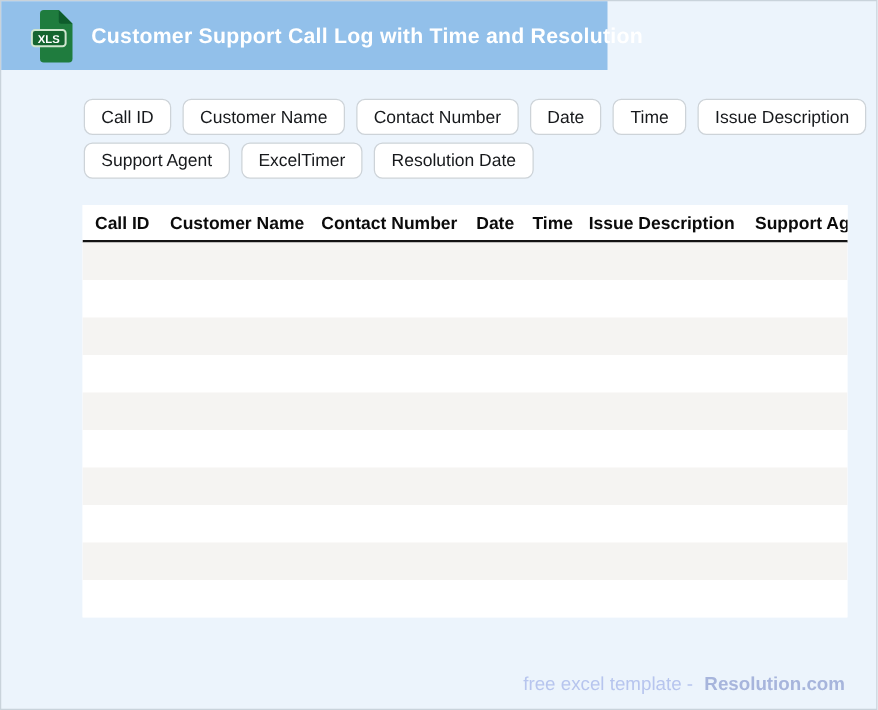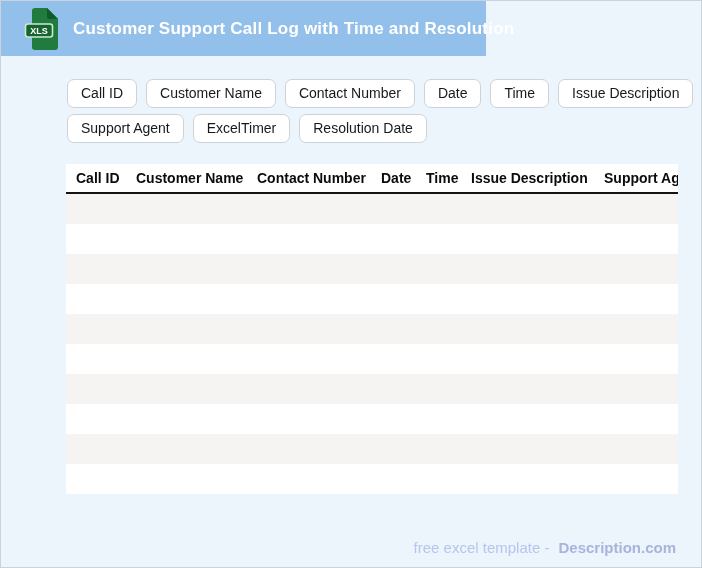--- a/index.html
+++ b/index.html
@@ -134,14 +134,14 @@
       <div class="trow even"></div>
       <div class="trow odd"></div>
       <div class="trow even"></div>
       <div class="trow odd"></div>
       <div class="trow even"></div>
     </div>
 </div>
 
 <div class="footer">
   <span class="footer-prefix">free excel template -</span>
-  <a class="footer-brand">Description.com</a>
+  <a class="footer-brand">Resolution.com</a>
 </div>
 
 </body></html>

